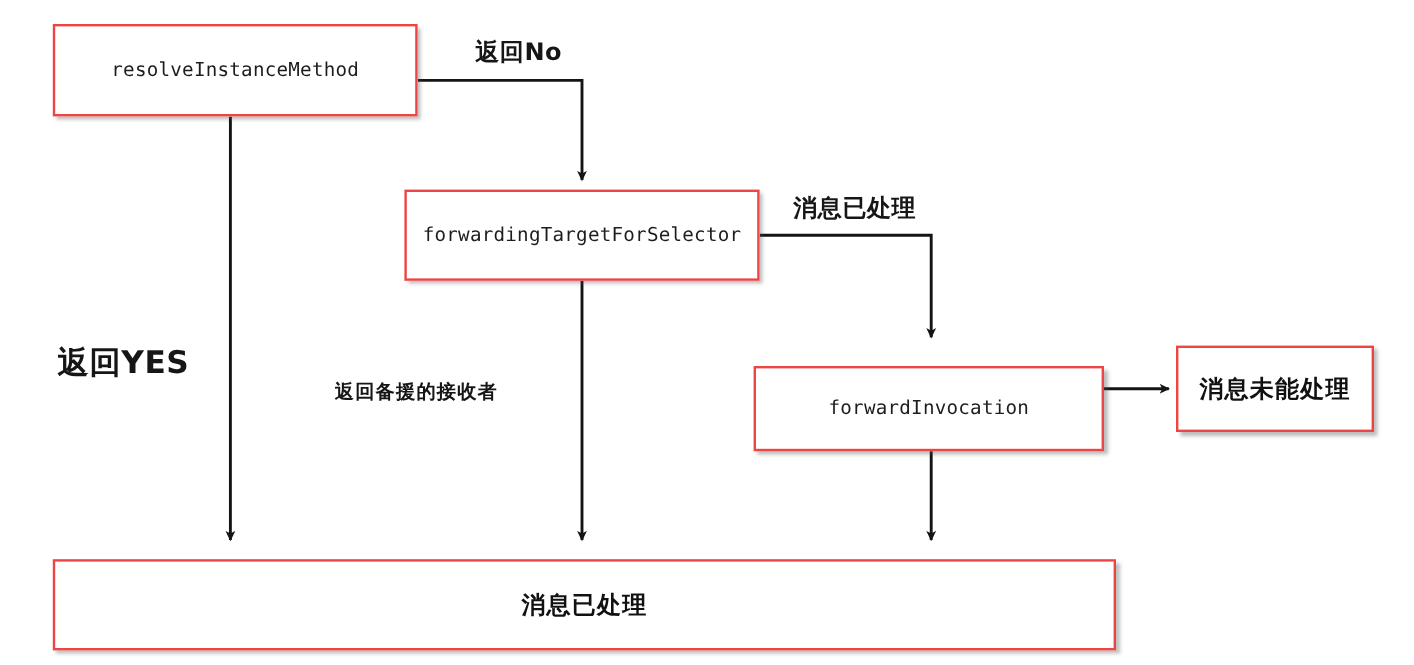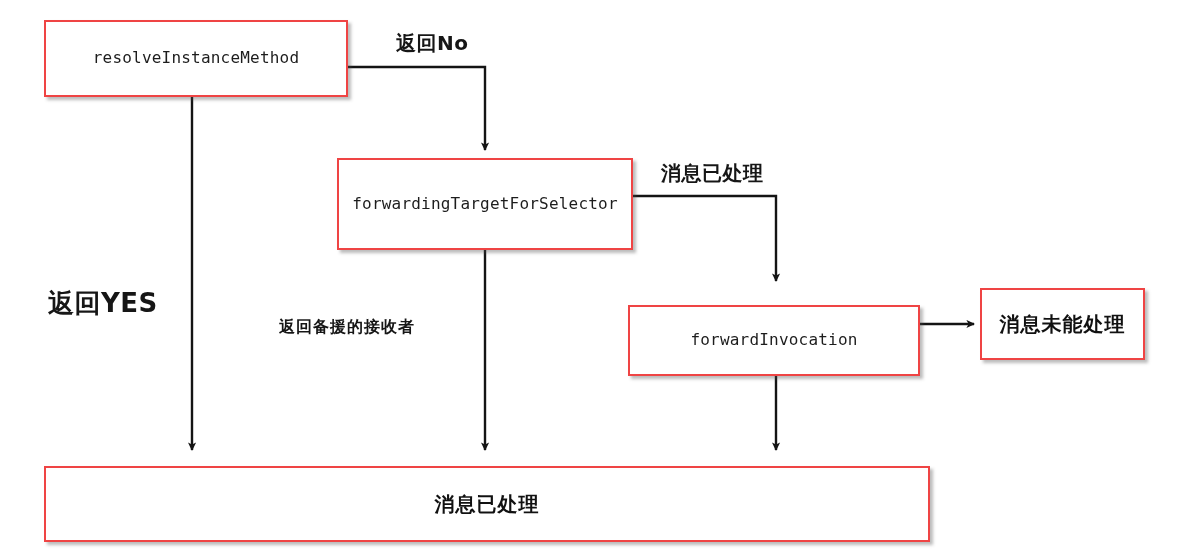--- a/index.html
+++ b/index.html
@@ -65,21 +65,21 @@
     z-index: 3;
     line-height: 1;
   }
   .lbl-ret-no      { left: 362px; top: 33px;  font-size: 20px; letter-spacing: 0.5px; margin-left: 34px; }
   .lbl-ret-nil     { left: 661px; top: 163px; font-size: 20px; letter-spacing: 0.5px; }
   .lbl-ret-yes     { left: 48px;  top: 290px; font-size: 26px; letter-spacing: 0.5px; }
   .lbl-ret-backup  { left: 279px; top: 319px; font-size: 16px; letter-spacing: 1px; }
 
   
   #node-resolve    { left: 44px;  top: 20px;  width: 304px; height: 77px; }
-  #node-forwarding { left: 337px; top: 158px; width: 296px; height: 92px; }
+  #node-forwarding { left: 337px; top: 158px; width: 296px; height: 76px; }
   #node-forwardinv { left: 628px; top: 289px; width: 292px; height: 71px; margin-top: 16px; }
   #node-unhandled  { left: 980px; top: 288px; width: 165px; height: 72px; }
   #node-handled    { left: 44px;  top: 466px; width: 886px; height: 76px; }
 </style>
 </head>
 <body>
 
 <div id="canvas">
 
   <svg id="wires" width="1178" height="554" viewBox="0 0 1178 554" xmlns="http://www.w3.org/2000/svg">

